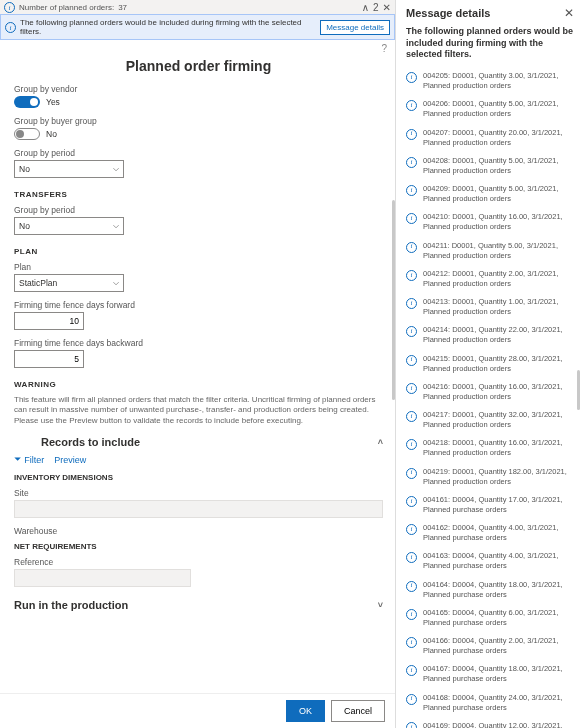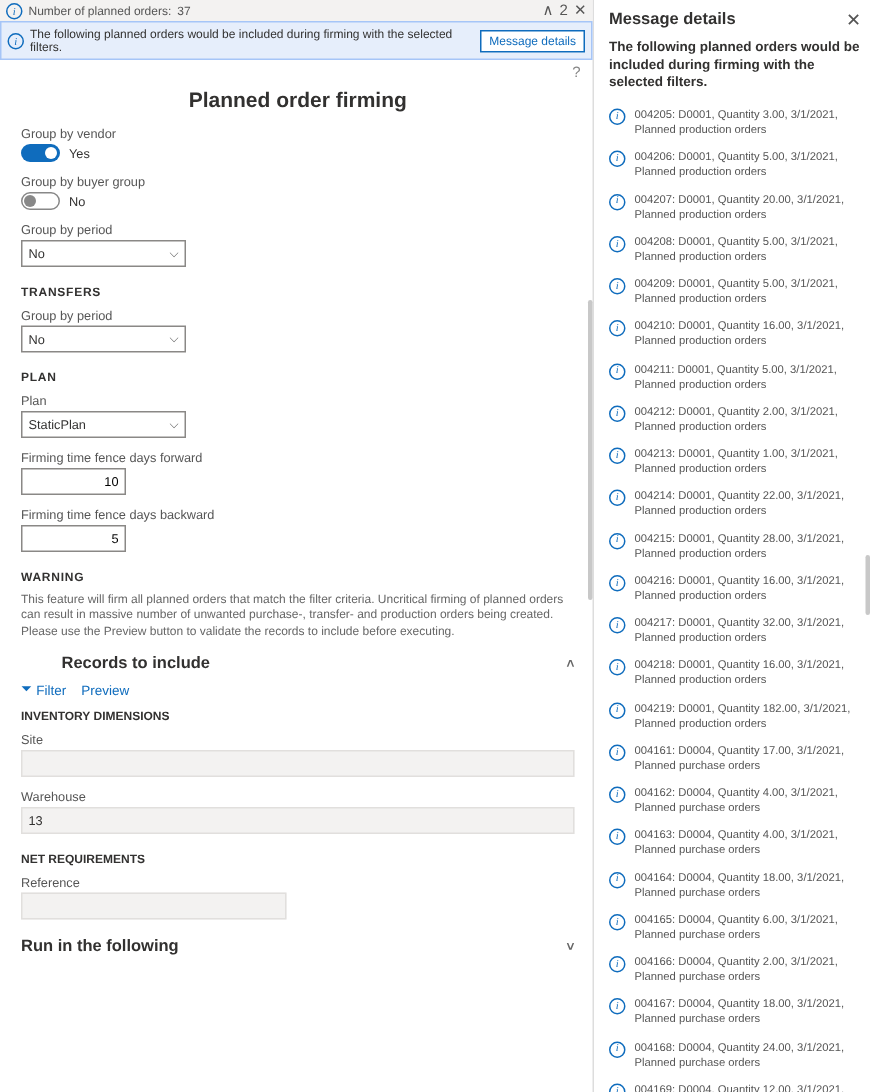--- a/index.html
+++ b/index.html
@@ -179,36 +179,37 @@
         </span>
         <span class="link">Preview</span>
       </div>
 
       <div class="two-col">
         <div class="col">
           <div class="col-heading">INVENTORY DIMENSIONS</div>
           <span class="field-label">Site</span>
           <div class="ro-input"></div>
           <span class="field-label">Warehouse</span>
-          <div class="ro-input">
-              <span>13</span>
-            </div>
         </div>
       </div>
 
       <div class="col-heading" style="margin-top:4px">NET REQUIREMENTS</div>
       <span class="field-label">Reference</span>
       <div class="ro-input" style="width:48%"></div>
 
       <div class="run-bg-header">
-        <span>Run in the following</span>
+        <span>Run in the production</span>
         <span class="chev-sm">˅</span>
       </div>
     </div>
 
+    <div class="footer">
+      <button class="btn primary">OK</button>
+      <button class="btn">Cancel</button>
+    </div>
 
     <div class="scrollbar-gutter"></div>
   </div>
 
   <div class="right-pane" style="position:relative">
     <div class="rp-header">
       <span class="rp-title">Message details</span>
       <span class="rp-close">✕</span>
     </div>
     <div class="rp-subtitle">The following planned orders would be included during firming with the selected filters.</div>

